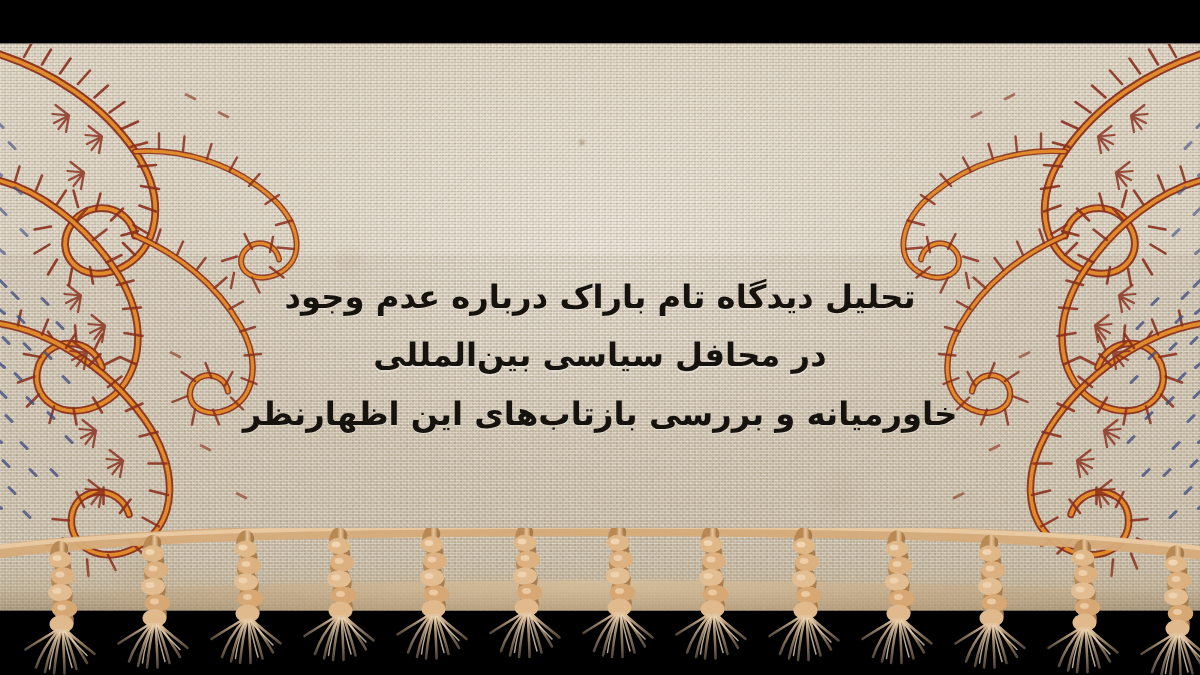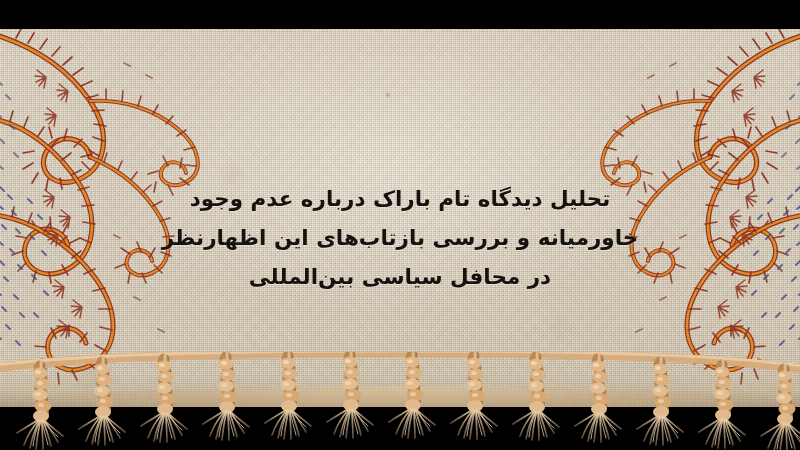--- a/index.html
+++ b/index.html
@@ -212,22 +212,22 @@
           </g>
           <g stroke="#8a2f1c" stroke-width="1.8" opacity=".6" stroke-linecap="round">
             <path d="M130,34 l6,3 M152,46 l6,3 M120,206 l6,3 M140,268 l6,3 M106,332 l6,3 M164,300 l6,3"></path>
           </g>
         </g>
       </svg>
     </div>
 
     <div class="title">
       <div>تحلیل دیدگاه تام باراک درباره عدم وجود</div>
+      <div>در محافل سیاسی بین‌المللی</div>
       <div>خاورمیانه و بررسی بازتاب‌های این اظهارنظر</div>
-      <div>در محافل سیاسی بین‌المللی</div>
     </div>
 
     <div class="hem"></div>
     <div class="hem-edge"></div>
   </div>
 
   <div class="fringe">
     <svg width="800" height="98" viewBox="0 0 800 98" xmlns="http://www.w3.org/2000/svg">
       <defs>
         <linearGradient id="cordG" x1="0" y1="0" x2="1" y2="0">

